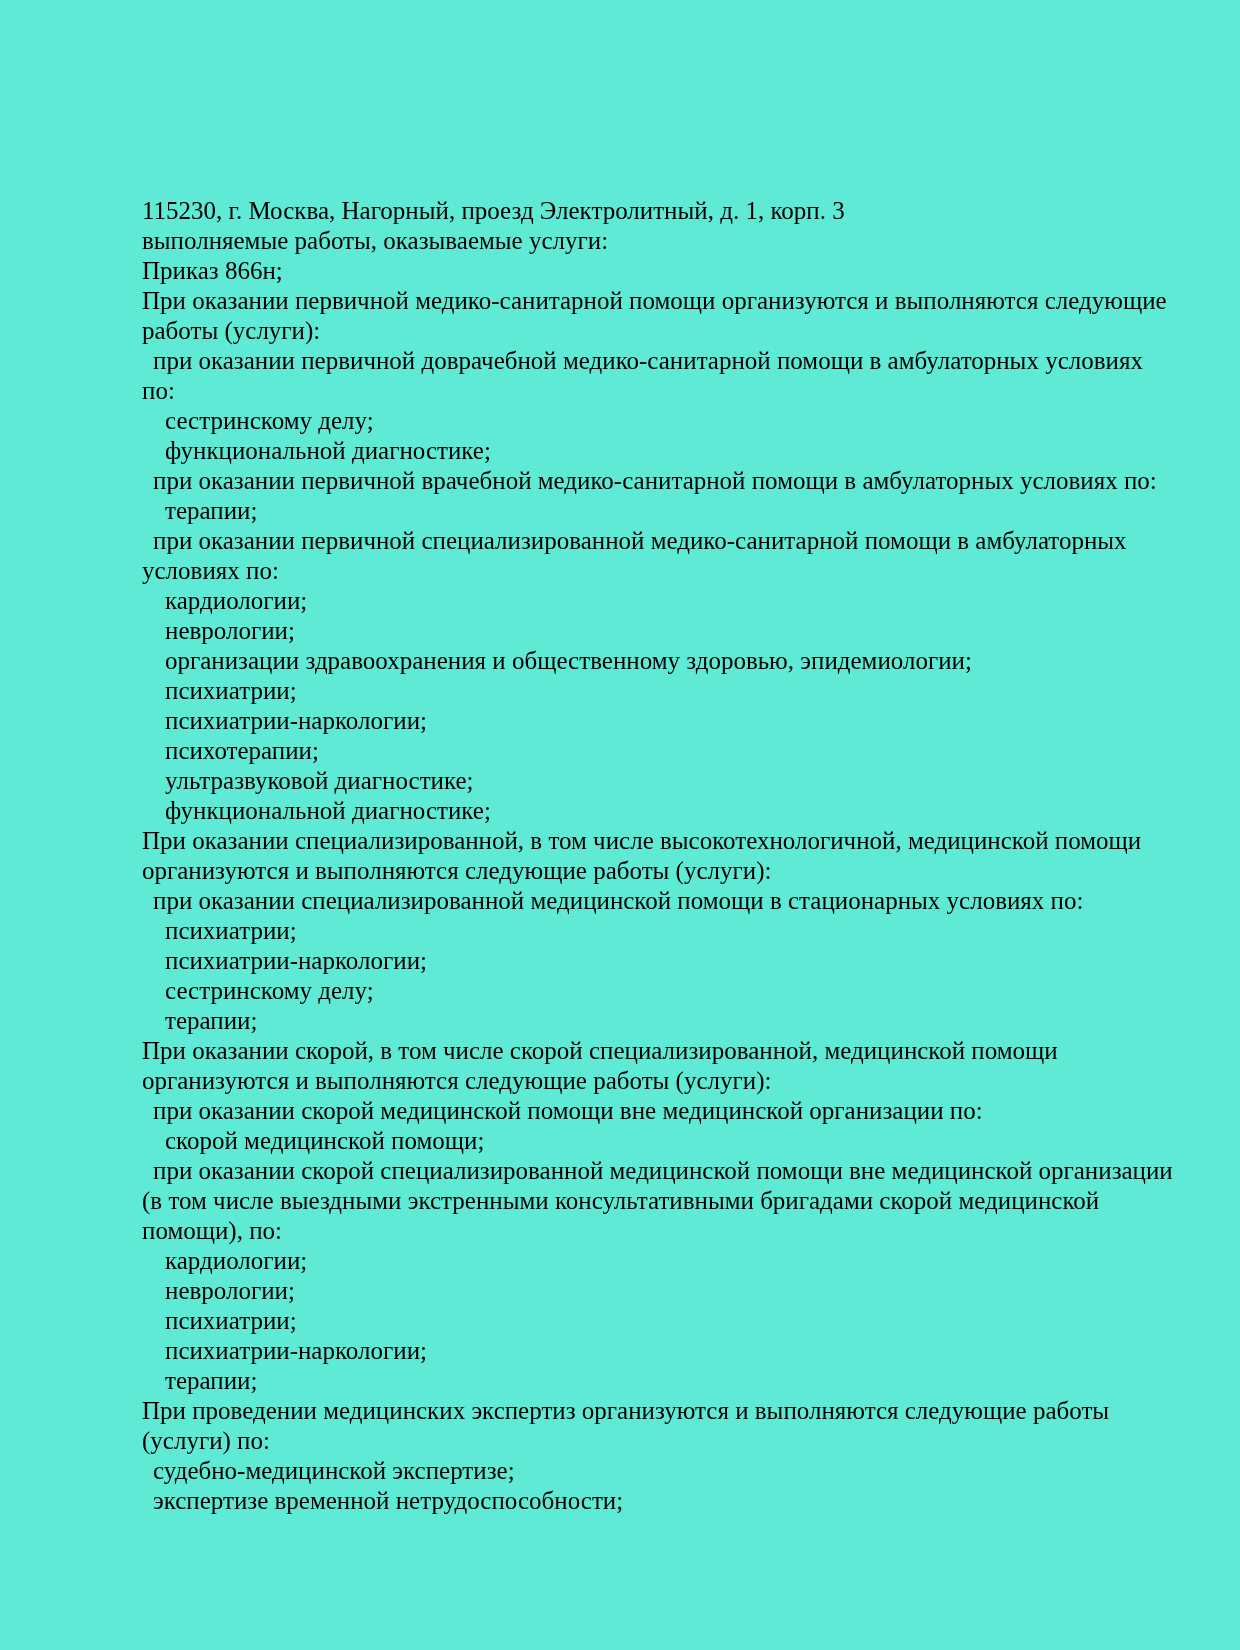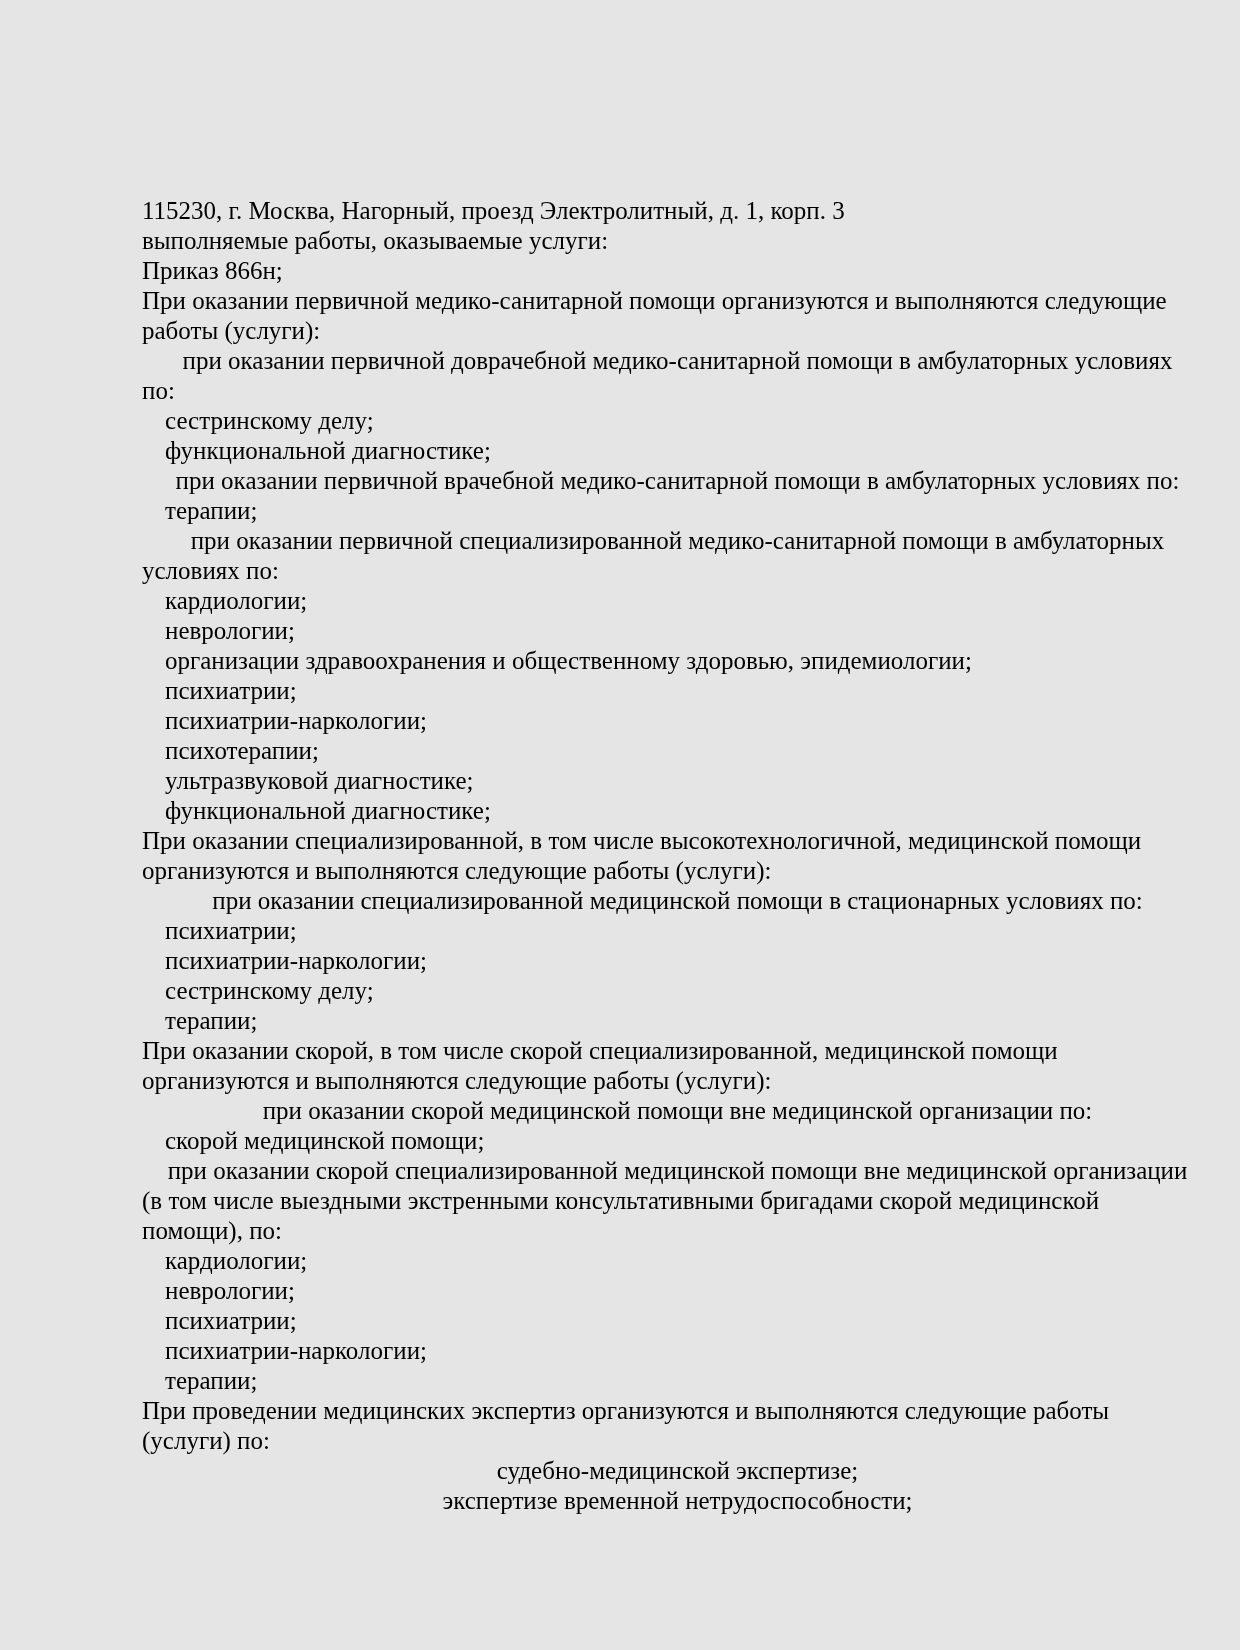--- a/index.html
+++ b/index.html
@@ -4,37 +4,37 @@
 <style>
   html, body {
     margin: 0;
     padding: 0;
     background: #ffffff;
   }
   .page {
     position: relative;
     width: 1240px;
     height: 1650px;
-    background: #e5e5e5;
+    background: #5eead4;
     overflow: hidden;
   }
   .textblock {
     position: absolute;
     left: 142px;
     top: 106px;
     width: 1060px;
     font-family: "Liberation Serif", "DejaVu Serif", serif;
     font-size: 25px;
     line-height: 30px;
     color: #000000;
     white-space: pre;
   }
   .line { height: 30px; }
   .line.ind-0 { padding-left: 0; }
-  .line.ind-1 { padding-left: 11px; text-align: center; }
+  .line.ind-1 { padding-left: 11px; }
   .line.ind-2 { padding-left: 23px; }
 </style>
 </head>
 <body>
 
 <div class="page">
   <div class="textblock">
     
   <div class="line ind-0">115230, г. Москва, Нагорный, проезд Электролитный, д. 1, корп. 3</div><div class="line ind-0">выполняемые работы, оказываемые услуги:</div><div class="line ind-0">Приказ 866н;</div><div class="line ind-0">При оказании первичной медико-санитарной помощи организуются и выполняются следующие</div><div class="line ind-0">работы (услуги):</div><div class="line ind-1">при оказании первичной доврачебной медико-санитарной помощи в амбулаторных условиях</div><div class="line ind-0">по:</div><div class="line ind-2">сестринскому делу;</div><div class="line ind-2">функциональной диагностике;</div><div class="line ind-1">при оказании первичной врачебной медико-санитарной помощи в амбулаторных условиях по:</div><div class="line ind-2">терапии;</div><div class="line ind-1">при оказании первичной специализированной медико-санитарной помощи в амбулаторных</div><div class="line ind-0">условиях по:</div><div class="line ind-2">кардиологии;</div><div class="line ind-2">неврологии;</div><div class="line ind-2">организации здравоохранения и общественному здоровью, эпидемиологии;</div><div class="line ind-2">психиатрии;</div><div class="line ind-2">психиатрии-наркологии;</div><div class="line ind-2">психотерапии;</div><div class="line ind-2">ультразвуковой диагностике;</div><div class="line ind-2">функциональной диагностике;</div><div class="line ind-0">При оказании специализированной, в том числе высокотехнологичной, медицинской помощи</div><div class="line ind-0">организуются и выполняются следующие работы (услуги):</div><div class="line ind-1">при оказании специализированной медицинской помощи в стационарных условиях по:</div><div class="line ind-2">психиатрии;</div><div class="line ind-2">психиатрии-наркологии;</div><div class="line ind-2">сестринскому делу;</div><div class="line ind-2">терапии;</div><div class="line ind-0">При оказании скорой, в том числе скорой специализированной, медицинской помощи</div><div class="line ind-0">организуются и выполняются следующие работы (услуги):</div><div class="line ind-1">при оказании скорой медицинской помощи вне медицинской организации по:</div><div class="line ind-2">скорой медицинской помощи;</div><div class="line ind-1">при оказании скорой специализированной медицинской помощи вне медицинской организации</div><div class="line ind-0">(в том числе выездными экстренными консультативными бригадами скорой медицинской</div><div class="line ind-0">помощи), по:</div><div class="line ind-2">кардиологии;</div><div class="line ind-2">неврологии;</div><div class="line ind-2">психиатрии;</div><div class="line ind-2">психиатрии-наркологии;</div><div class="line ind-2">терапии;</div><div class="line ind-0">При проведении медицинских экспертиз организуются и выполняются следующие работы</div><div class="line ind-0">(услуги) по:</div><div class="line ind-1">судебно-медицинской экспертизе;</div><div class="line ind-1">экспертизе временной нетрудоспособности;</div></div>
 </div>

